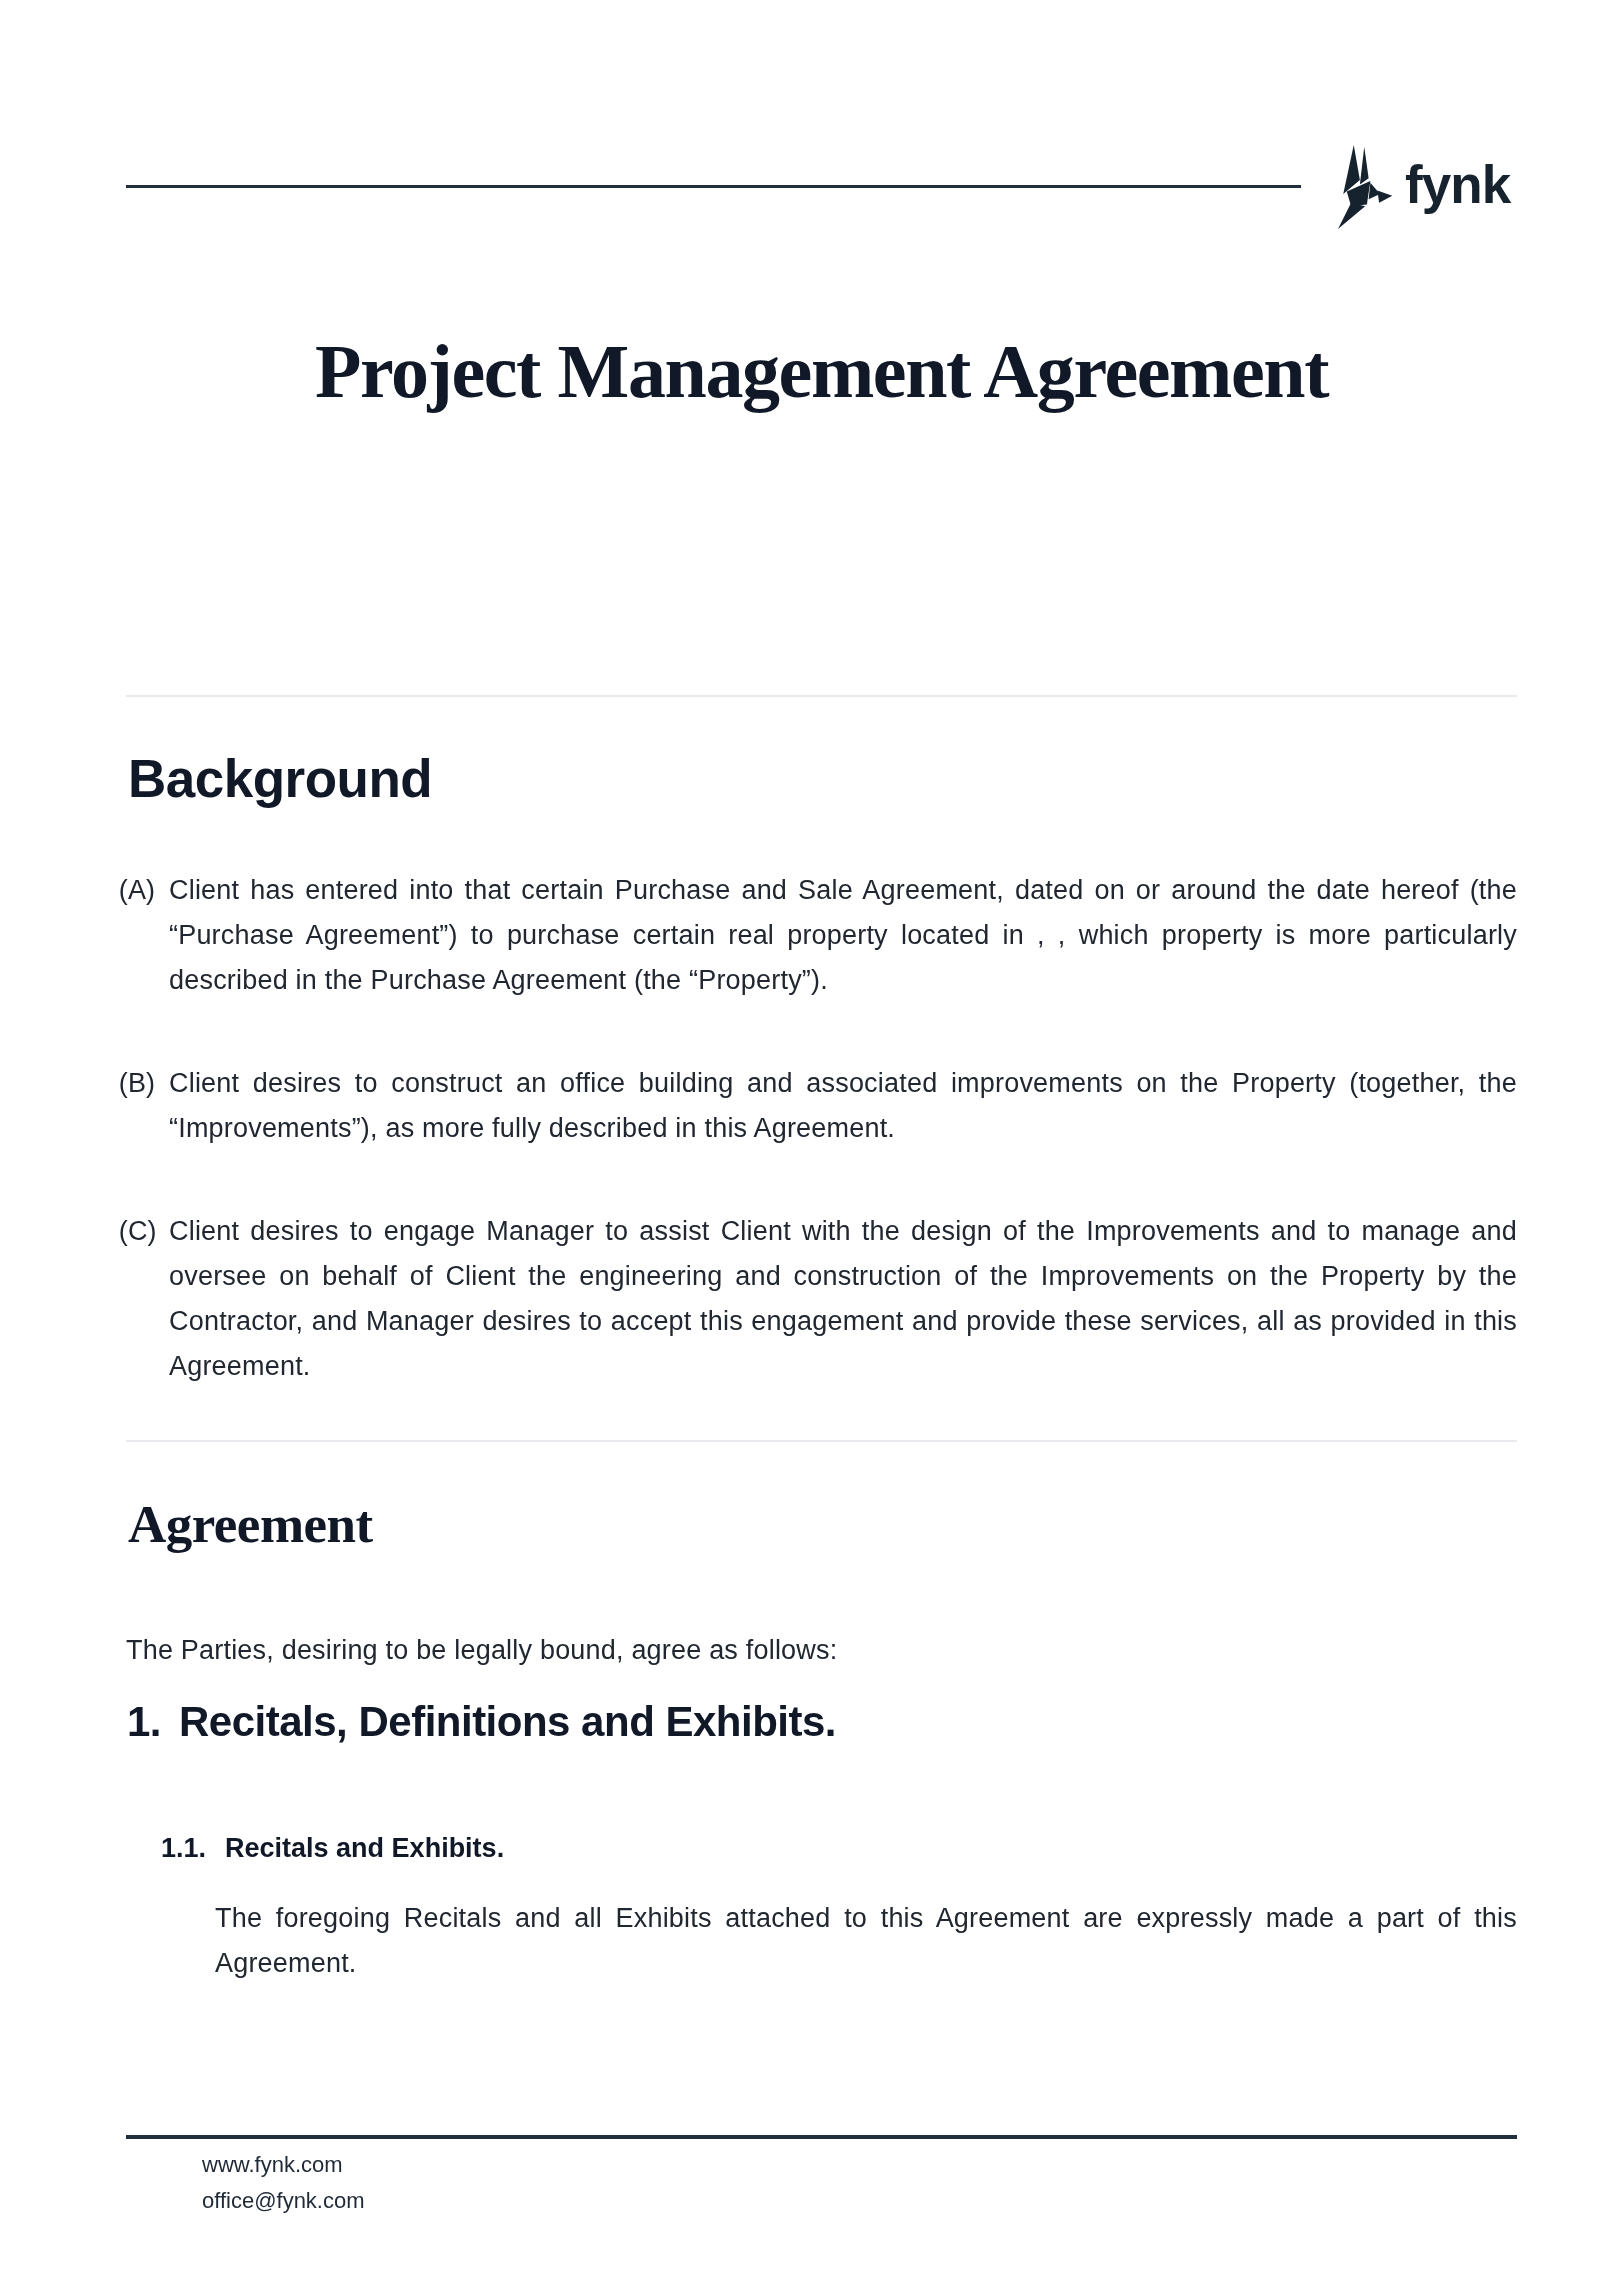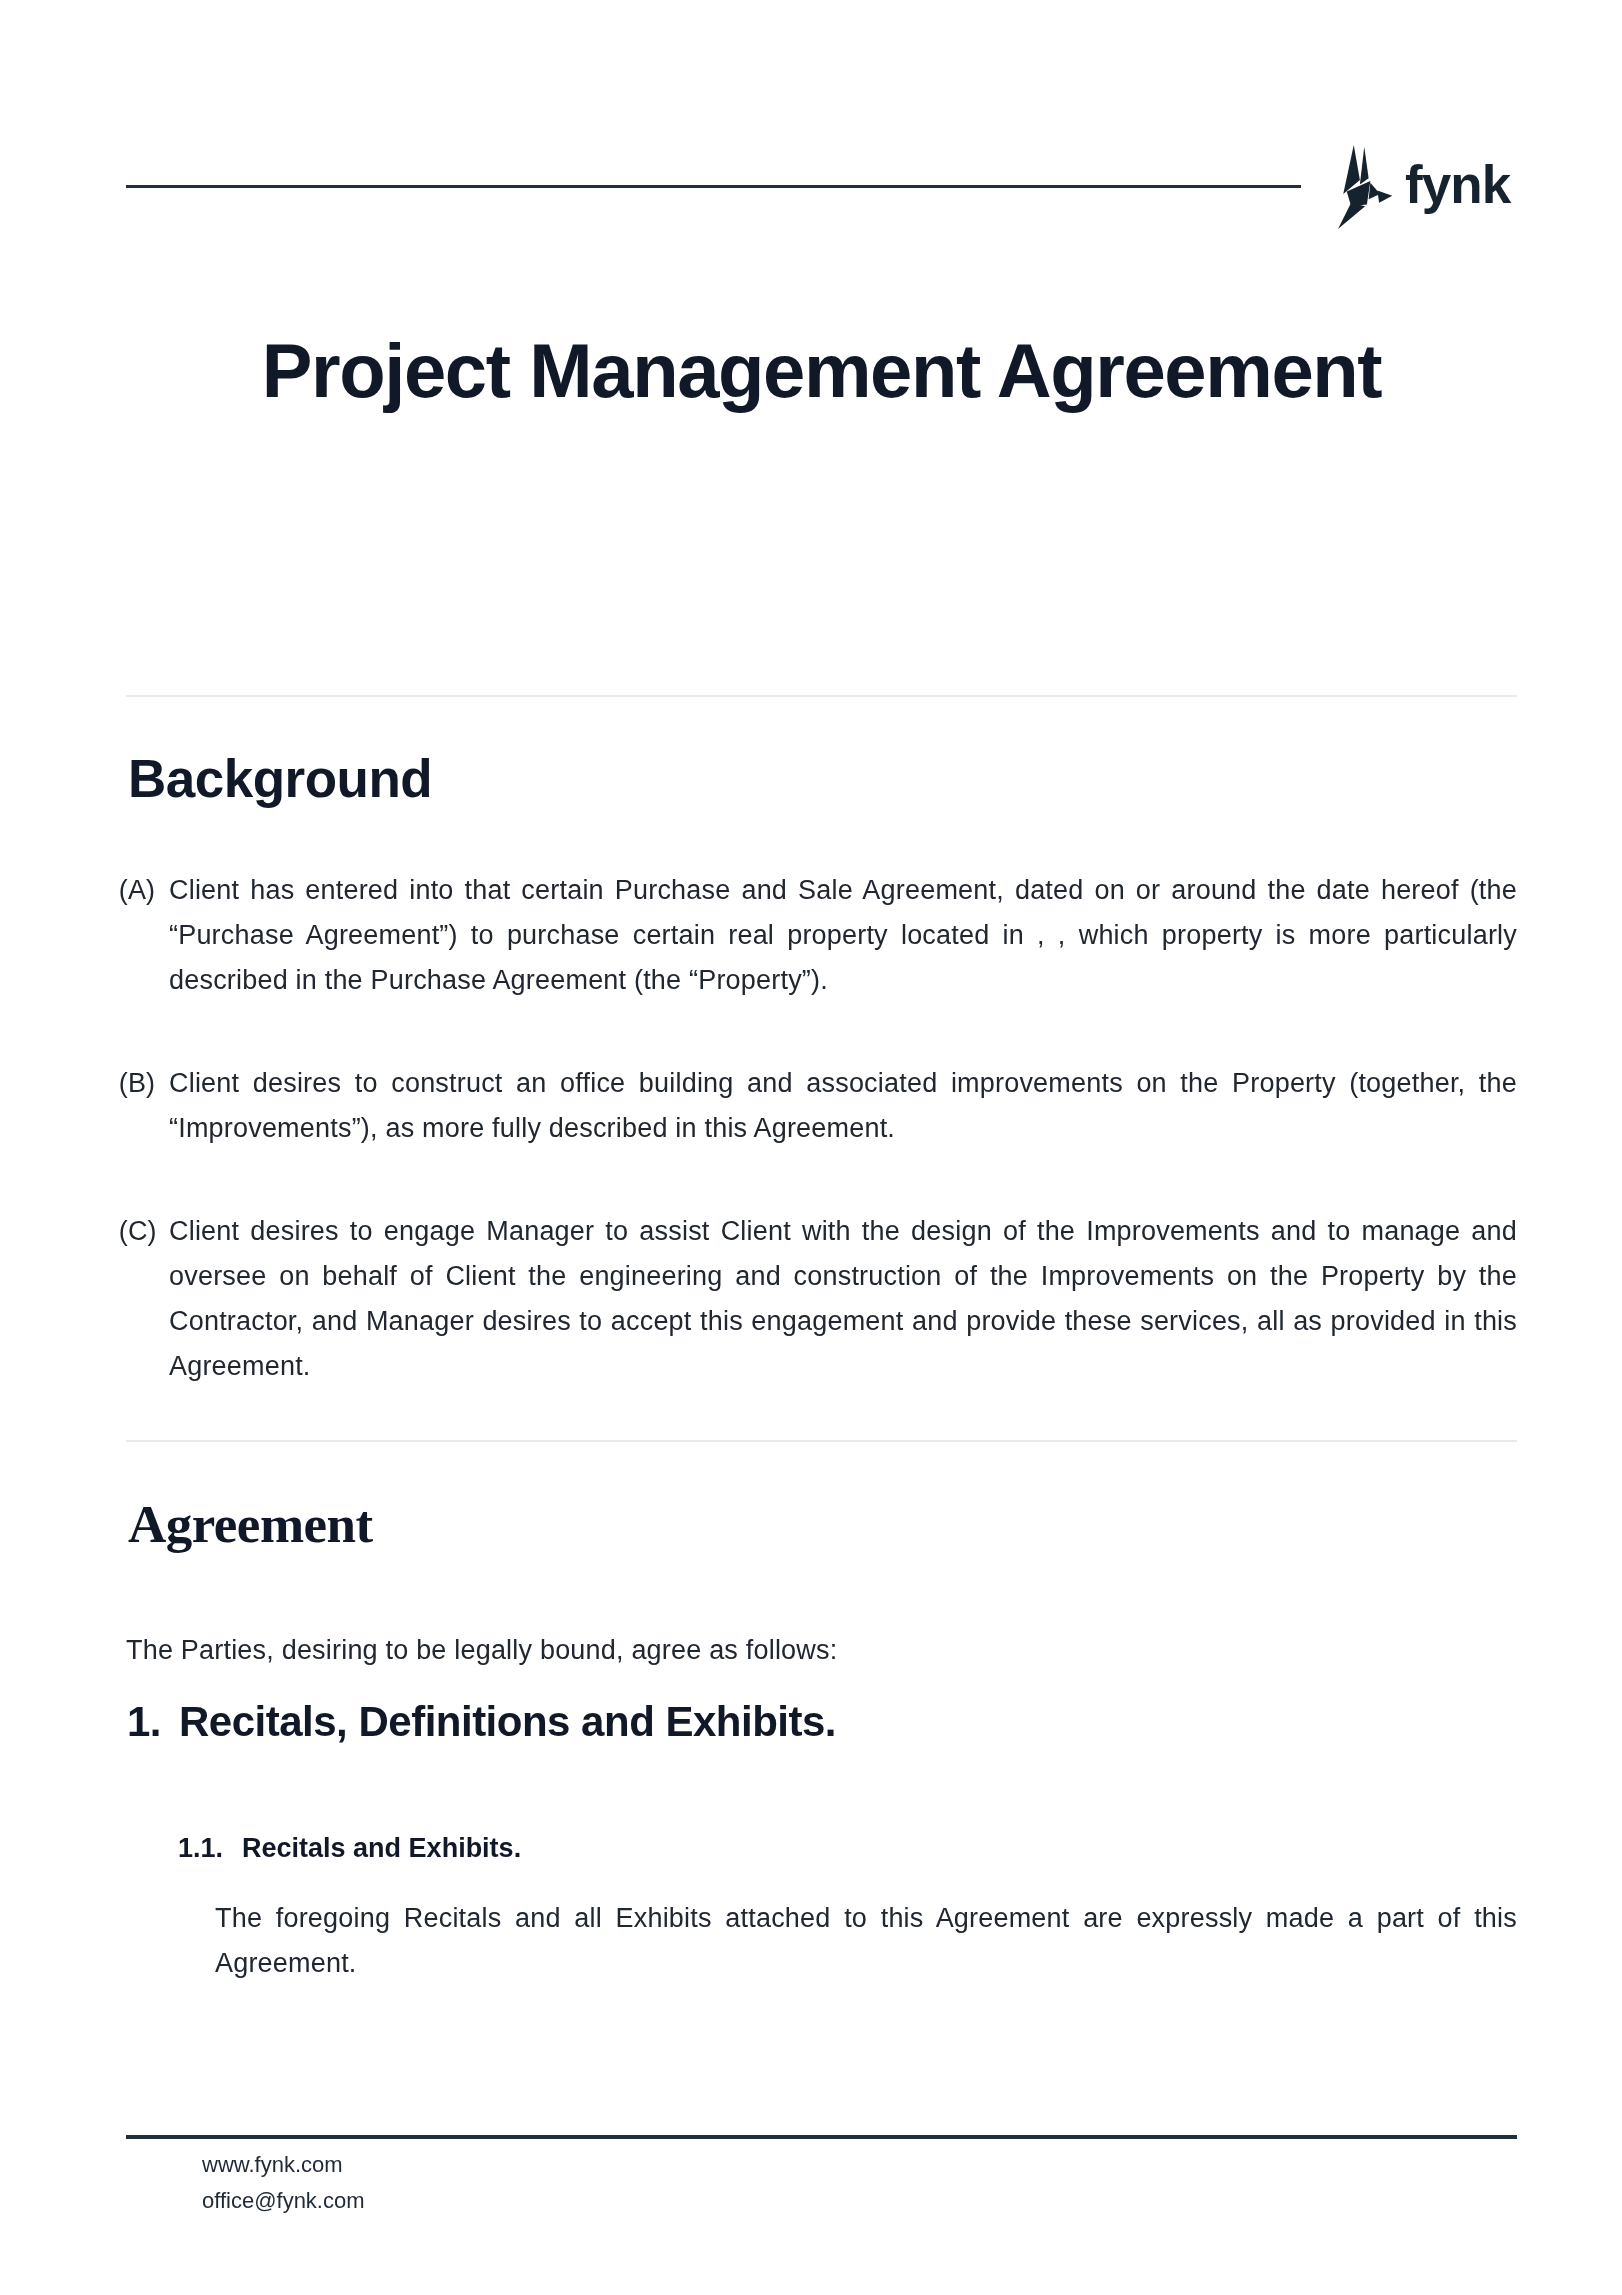--- a/index.html
+++ b/index.html
@@ -25,20 +25,21 @@
     font-size:53px; font-weight:700; color:#16222e;
     letter-spacing:-0.9px; line-height:1;
     padding-bottom:5.5px;
   }
   .title {
     position:absolute; left:126px; top:329px; width:1391px;
     text-align:center;
     font-size:76px; font-weight:700; color:#111827;
     letter-spacing:-1.4px; line-height:84px;
     white-space:nowrap;
+    font-family:Liberation Serif, serif;
   }
   .para {
     font-size:27px; line-height:45px; letter-spacing:0.2px;
     text-align:justify; color:#212730;
   }
   .intro { position:absolute; left:126px; top:515px; width:1391px; }
   .divider {
     position:absolute; left:126px; width:1391px; height:1.8px; background:#e8eaee;
   }
   .d1 { top:695px; }
@@ -66,21 +67,21 @@
     position:absolute; left:127px; top:1698px; width:1391px;
     font-size:42px; font-weight:700; color:#111827;
     letter-spacing:-0.5px; line-height:47px;
   }
   .h3 .num { margin-right:18px; }
   .h4 {
     position:absolute; left:161px; top:1831px; width:1356px;
     font-size:27px; font-weight:700; color:#111827;
     letter-spacing:0; line-height:35px;
   }
-  .h4 .num { margin-right:19px;margin-left:17px; }
+  .h4 .num { margin-right:19px; }
   .subbody {
     position:absolute; left:215px; top:1896px; width:1302px;
   }
   .footer-rule {
     position:absolute; left:126px; top:2135px;
     width:1391px; height:3.6px; background:#222e3c;
   }
   .footer {
     position:absolute; left:202px; top:2147px;
     font-size:22px; line-height:36px; color:#1f2937;

